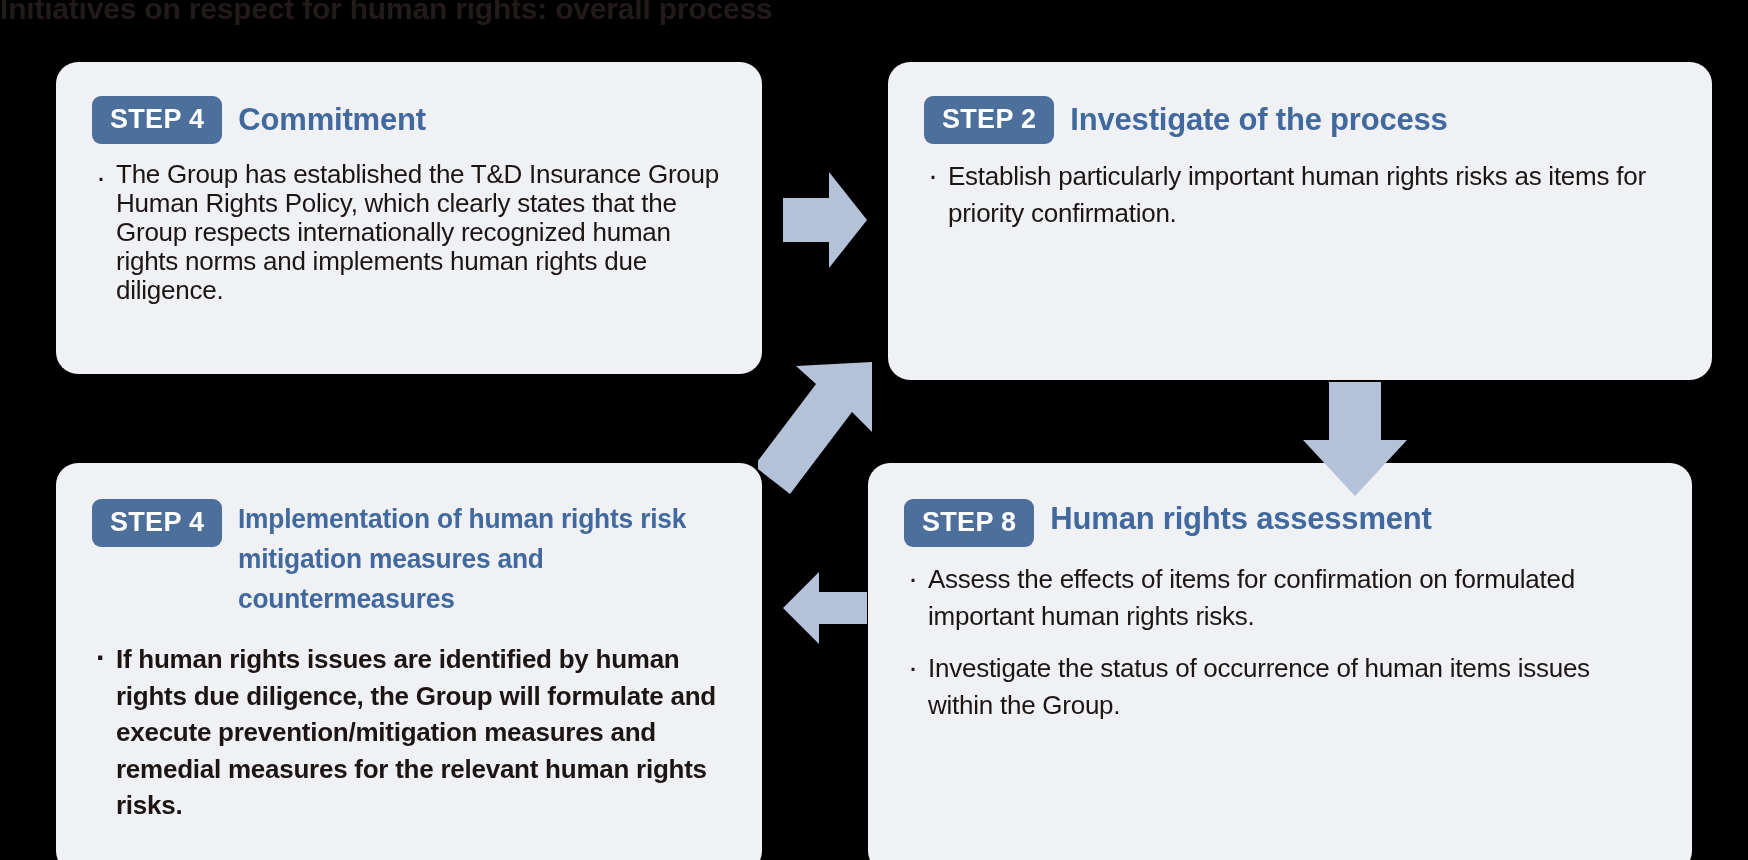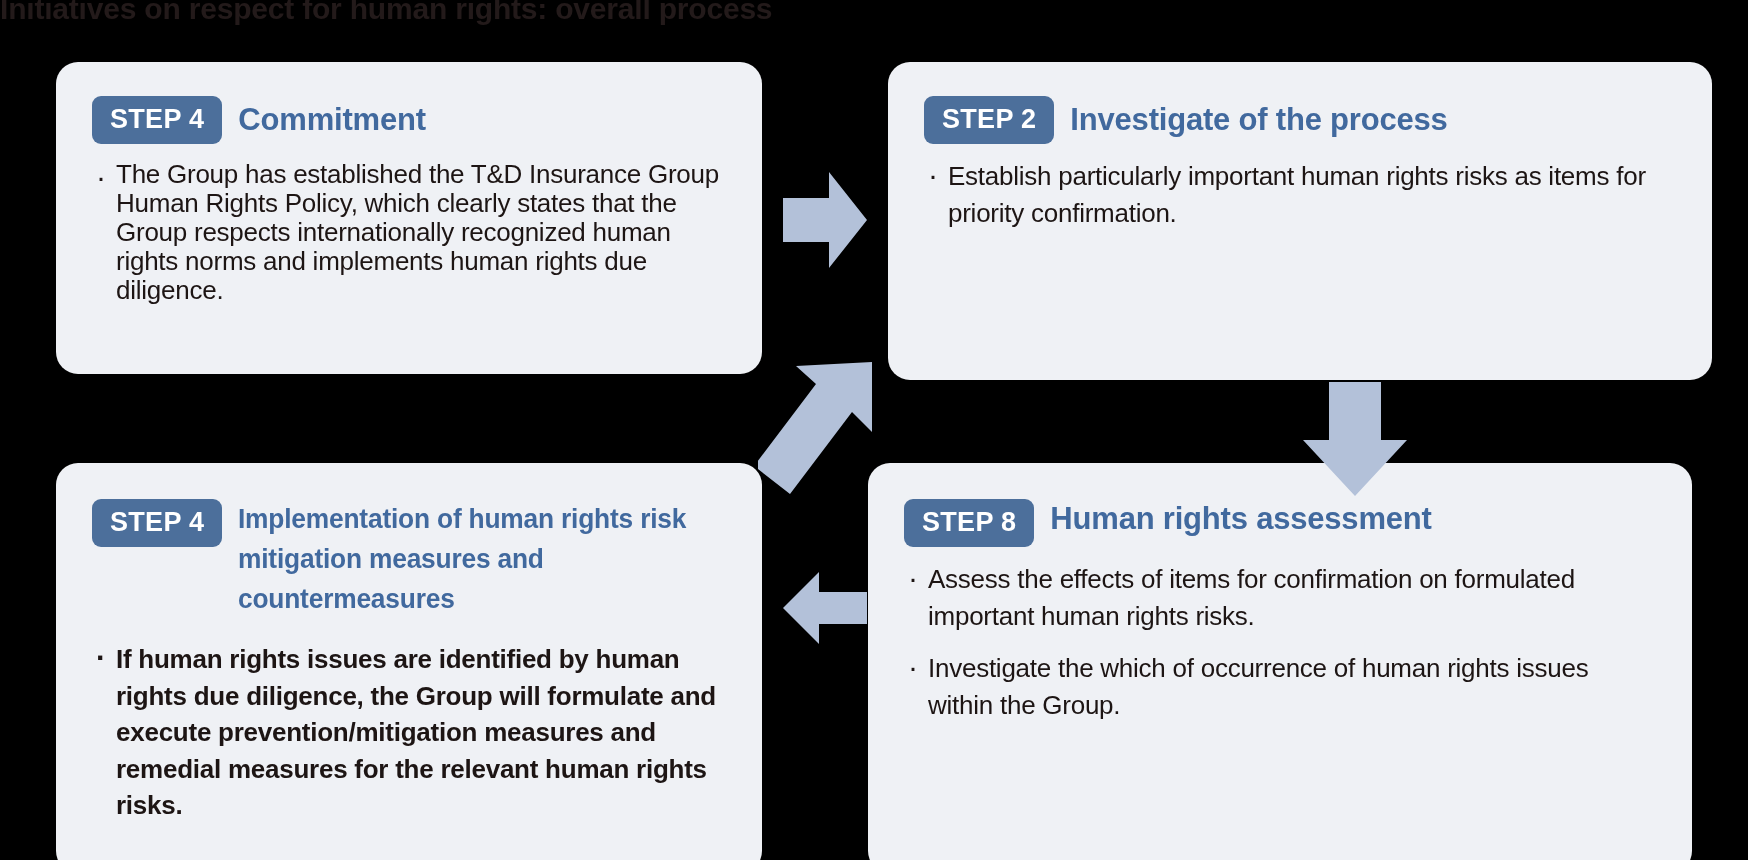--- a/index.html
+++ b/index.html
@@ -166,21 +166,21 @@
   </div>
 </div>
 
 <div class="card" id="card-step3">
   <div class="card-head">
     <span class="step-badge">STEP 8</span>
     <span class="step-title">Human rights assessment</span>
   </div>
   <div class="bullets">
     <div class="bullet">Assess the effects of items for confirmation on formulated important human rights risks.</div>
-    <div class="bullet">Investigate the which of occurrence of human rights issues within the Group.</div>
+    <div class="bullet">Investigate the status of occurrence of human items issues within the Group.</div>
   </div>
 </div>
 
 <svg class="arrow" id="arrow-right" viewBox="0 0 84 96">
   <path d="M0,26 L46,26 L46,0 L84,48 L46,96 L46,70 L0,70 Z" fill="#b3c1d9"></path>
 </svg>
 
 <svg class="arrow" id="arrow-down" viewBox="0 0 104 114">
   <path d="M26,0 L78,0 L78,58 L104,58 L52,114 L0,58 L26,58 Z" fill="#b3c1d9"></path>
 </svg>

